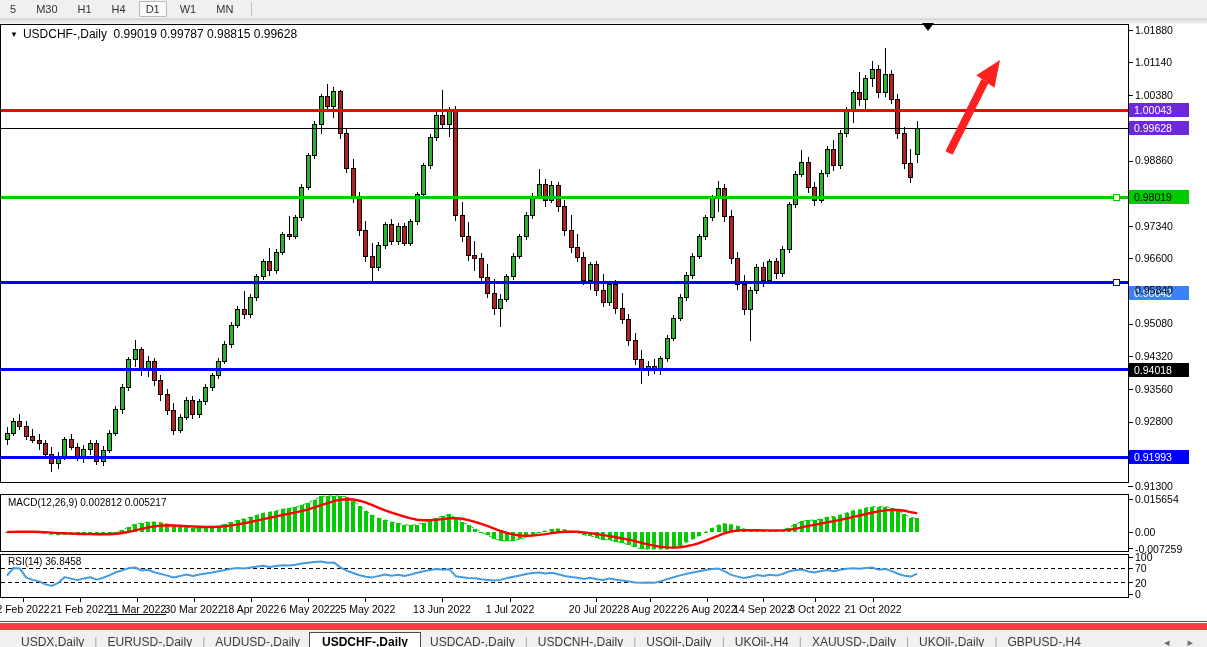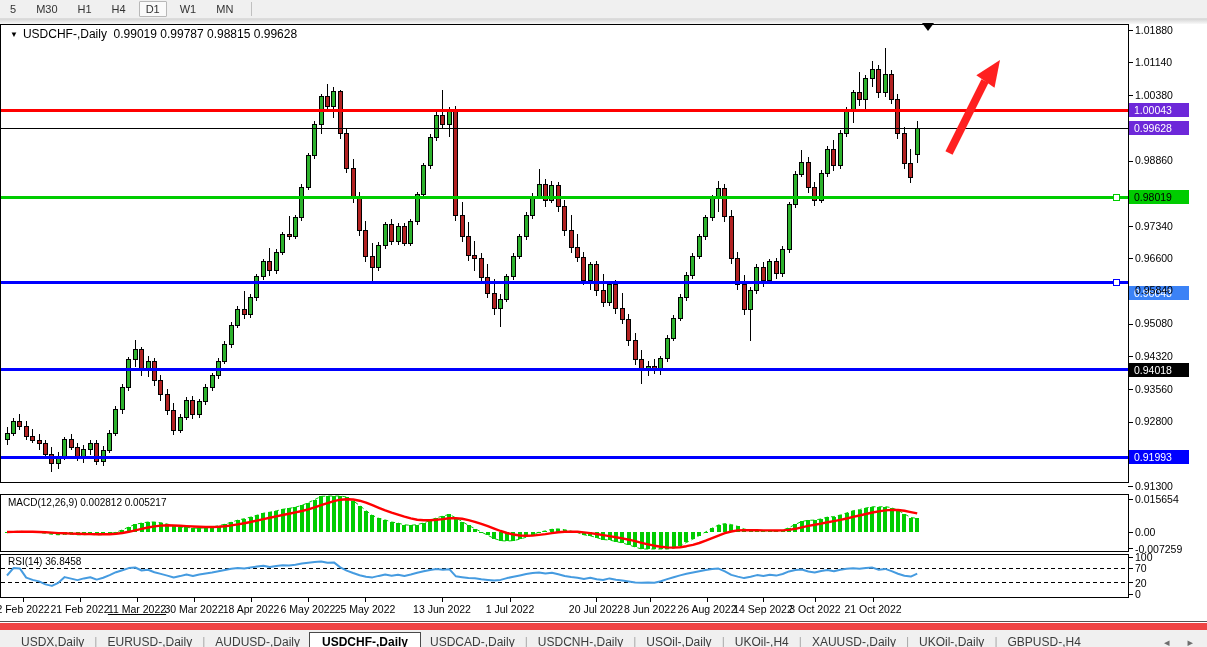--- a/index.html
+++ b/index.html
@@ -573,21 +573,21 @@
     <div class="date-label" style="left: 23px;">2 Feb 2022</div>
     <div class="date-label" style="left: 80px;">21 Feb 2022</div>
     <div class="date-label" style="left: 137px; text-decoration: underline;">11 Mar 2022</div>
     <div class="date-label" style="left: 194px;">30 Mar 2022</div>
     <div class="date-label" style="left: 251px;">18 Apr 2022</div>
     <div class="date-label" style="left: 308px;">6 May 2022</div>
     <div class="date-label" style="left: 365px;">25 May 2022</div>
     <div class="date-label" style="left: 442px;">13 Jun 2022</div>
     <div class="date-label" style="left: 510px;">1 Jul 2022</div>
     <div class="date-label" style="left: 596px;">20 Jul 2022</div>
-    <div class="date-label" style="left: 650px;">8 Jun 2022</div>
+    <div class="date-label" style="left: 650px;">8 Aug 2022</div>
     <div class="date-label" style="left: 707px;">26 Aug 2022</div>
     <div class="date-label" style="left: 763px;">14 Sep 2022</div>
     <div class="date-label" style="left: 815px;">3 Oct 2022</div>
     <div class="date-label" style="left: 873px;">21 Oct 2022</div>
   </div>
 
 <div class="tabbar">
   <div class="tabs" id="tabs">
       <div class="tab">USDX,Daily</div>
       <span class="tab-sep">|</span>

